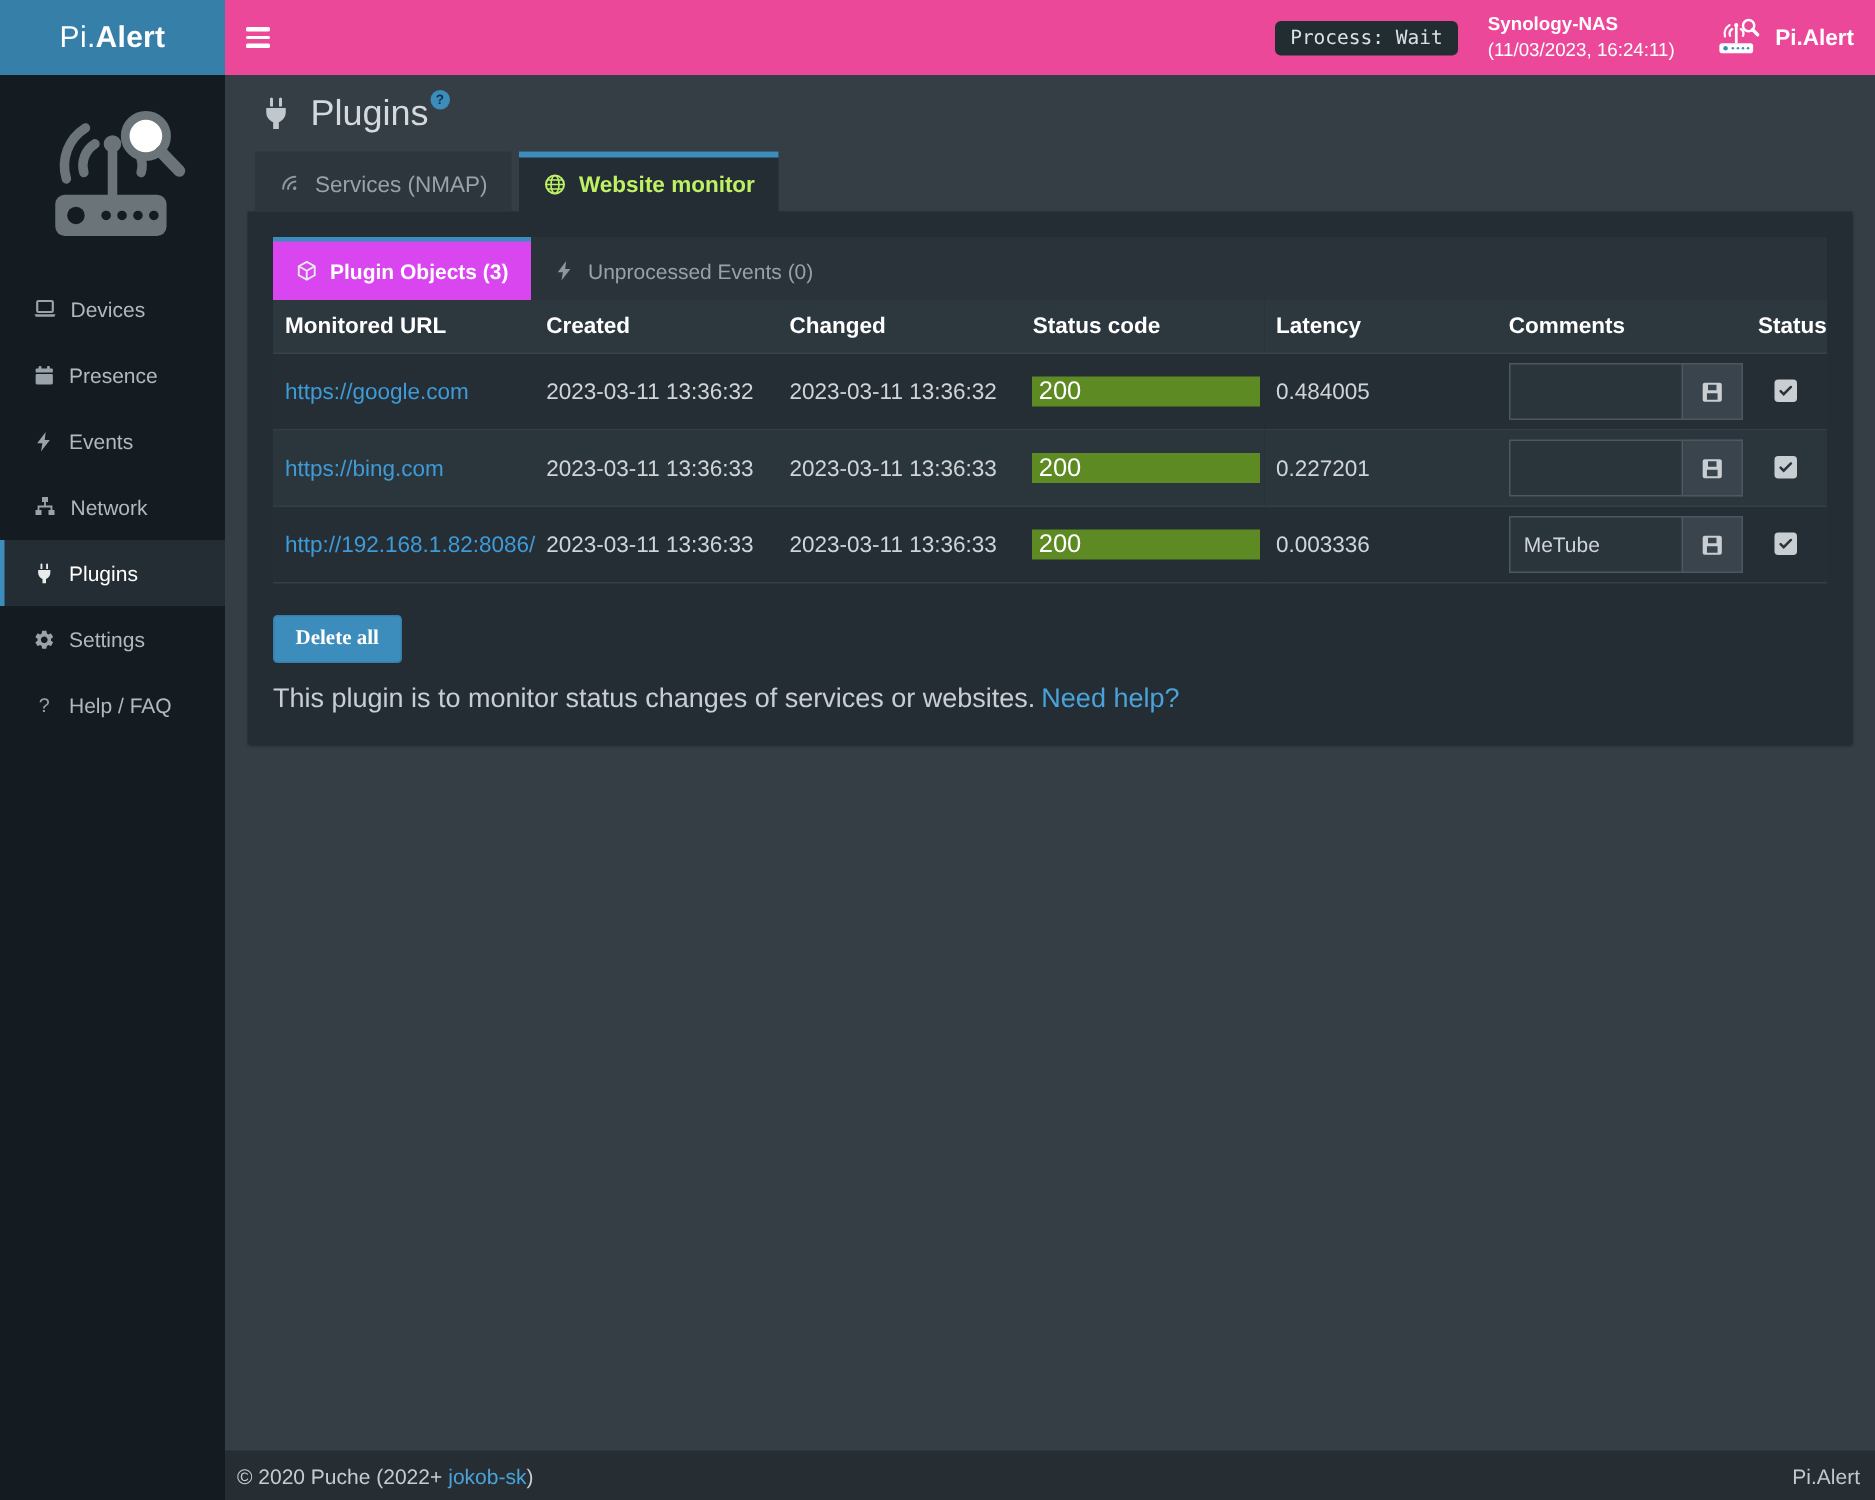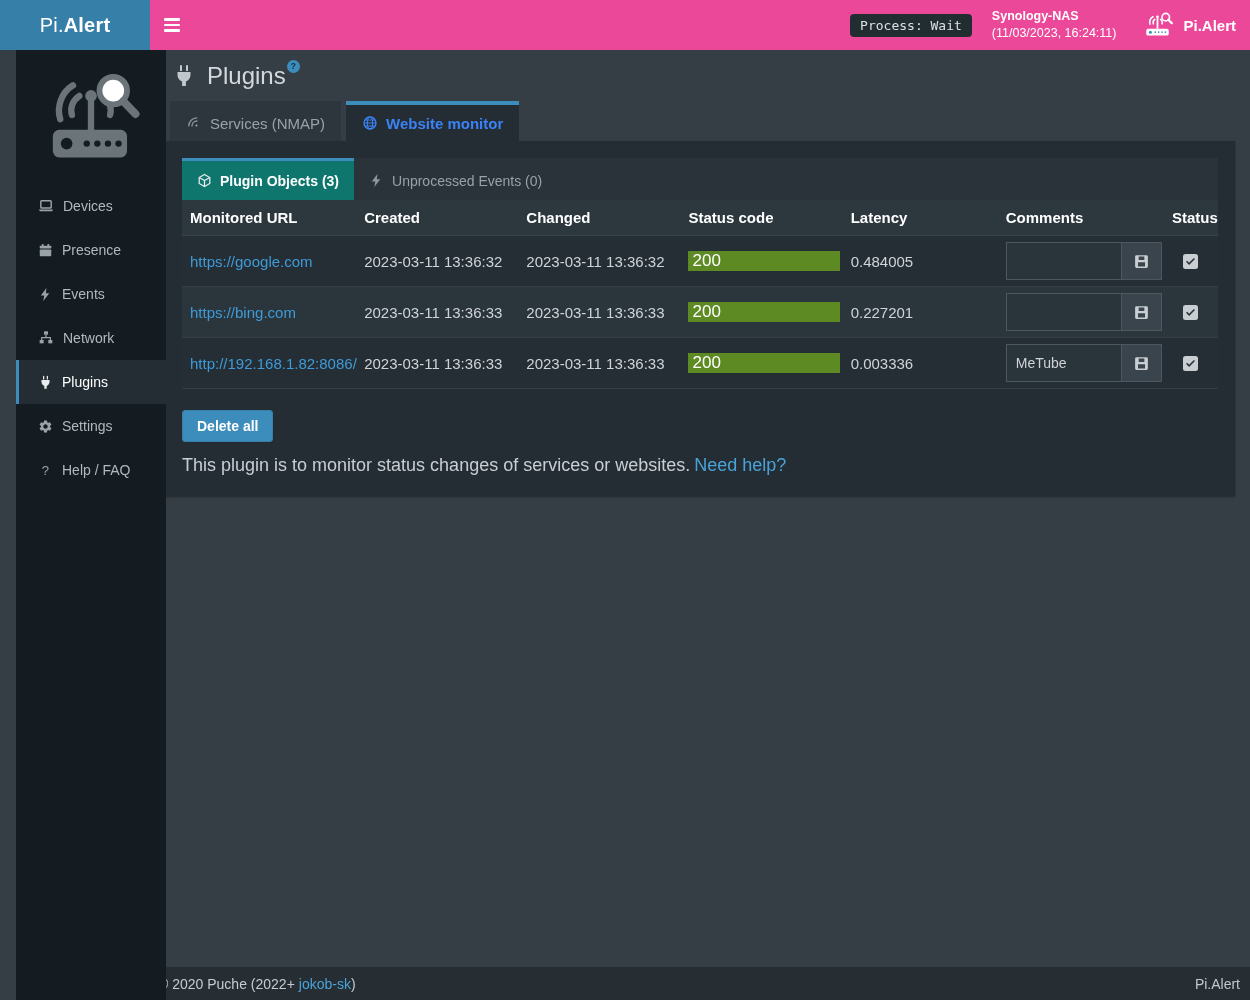--- a/index.html
+++ b/index.html
@@ -23,21 +23,21 @@
   .sidebar-toggle i { display:block; width:16px; height:2.4px; background:#fff; border-radius:1px; }
   .nav-right { margin-left:auto; display:flex; align-items:center; padding-right:14px; }
   .process-badge { font-family:"DejaVu Sans Mono", monospace; font-size:13px;
     background:#222d32; color:#dbe0e3; padding:4px 10px; border-radius:4px; white-space:pre; }
   .host-info { color:#fff; font-size:12.5px; line-height:17px; margin-left:20px; }
   .host-info .hn { font-weight:700; }
   .nav-brand { display:flex; align-items:center; gap:9px; color:#fff; margin-left:28px;
     font-size:15px; font-weight:600; cursor:pointer; }
 
   
-  .sidebar { position:absolute; top:50px; left:16px; bottom:0; width:150px; background:#151c21; z-index:10; }
+  .sidebar { position:absolute; top:50px; left:0; bottom:0; width:150px; background:#151c21; z-index:10; }
   .sidebar-logo { padding:12px 0 16px; display:flex; justify-content:center; }
   .menu-item { height:44px; display:flex; align-items:center; gap:9px; padding-left:19px;
     color:#b0b9bf; font-size:14px; border-left:3px solid transparent; cursor:pointer; }
   .menu-item .ic { color:#99a3a9; }
   .menu-item.active { background:#232d33; color:#fff; border-left-color:#3c8dbc; }
   .menu-item.active .ic { color:#e9eced; }
 
   
   .content { position:absolute; left:150px; top:50px; right:0; bottom:33px; }
   .page-header { display:flex; align-items:center; padding:12px 15px 11px 22px; color:#d4d9dd; }
@@ -45,30 +45,30 @@
   .page-title { font-size:24px; font-weight:400; }
   .title-badge { width:13px; height:13px; border-radius:50%; background:#3c8dbc; color:#10314a;
     font-size:9px; font-weight:700; display:flex; align-items:center; justify-content:center;
     transform:translateY(-10px); margin-left:1px; cursor:pointer; }
 
   .outer-tabs { display:flex; padding-left:20px; }
   .otab { height:40px; display:flex; align-items:center; gap:8px; padding:0 16px;
     font-size:15px; border-top:4px solid transparent; cursor:pointer; margin-right:5px; }
   .otab.inactive { background:#2d363c; color:#98a2a9; }
   .otab.inactive .ic { color:#8d979e; }
-  .otab.active { background:#242d33; color:#3b82f6; font-weight:600; border-top-color:#3c8dbc; }
+  .otab.active { background:#242d33; color:#bef264; font-weight:600; border-top-color:#3c8dbc; }
 
   .box { margin:0 15px; background:#242d33; padding:17px 17px 20px;
     box-shadow:0 1px 2px rgba(0,0,0,.35); }
 
   .inner-tabs { display:flex; background:#2a333a; height:42px; }
   .itab { display:flex; align-items:center; gap:8px; padding:0 15px; font-size:14px;
     color:#97a1a8; border-top:3px solid transparent; cursor:pointer; }
   .itab .ic { color:#8d979e; }
-  .itab.active { background:#0f766e; color:#fff; font-weight:600; border-top-color:#3c8dbc; }
+  .itab.active { background:#d946ef; color:#fff; font-weight:600; border-top-color:#3c8dbc; }
   .itab.active .ic { color:#e9eced; }
 
   table.obj { width:100%; border-collapse:collapse; font-size:15px; color:#cfd4d8; table-layout:fixed; }
   table.obj th { text-align:left; color:#fff; font-weight:700; padding:9px 8px;
     background:#2d373e; border-bottom:1px solid #39434b; }
   table.obj td { padding:6px 8px; height:42px; border-bottom:1px solid #343e45; }
   table.obj tr.odd td { background:#252e34; }
   table.obj tr.even td { background:#2b353c; }
   td.c-url a { color:#3f9bd8; text-decoration:none; cursor:pointer; }
   .status-bar { width:152px; height:20px; background:#5d8a23; color:#fff;
@@ -78,21 +78,21 @@
     color:#cfd4d8; font-size:14px; padding:0 9px; font-family:"Liberation Sans",sans-serif; outline:none; }
   .save-btn { width:40px; background:#3a444c; border:1px solid #4d575f; border-left:none;
     display:flex; align-items:center; justify-content:center; cursor:pointer; color:#c9ced2; }
   td.c-status { text-align:center; }
   th.c-status { text-align:center; }
   .checkbox { width:15px; height:15px; background:#c9ced2; border-radius:2.5px;
     display:inline-flex; align-items:center; justify-content:center; cursor:pointer; color:#2a333a; }
 
   .delete-btn { margin-top:21px; display:inline-block; background:#3c8dbc; color:#fff;
     border:1px solid #367fa9; border-radius:3px; padding:7px 14px; font-size:14px;
-    font-weight:600; cursor:pointer; font-family:Liberation Sans, sans-serif; }
+    font-weight:600; cursor:pointer; font-family:Liberation Serif, serif; }
   .plugin-desc { margin-top:13px; font-size:18px; color:#c8ced3; }
   .plugin-desc a { color:#4aa3d8; text-decoration:none; cursor:pointer; margin-left:4px; }
 
   
   .main-footer { position:absolute; left:150px; right:0; bottom:0; height:33px; background:#262d33;
     display:flex; align-items:center; padding:0 10px 0 8px; font-size:14px; color:#c6ccd1; }
   .main-footer a { color:#4aa3d8; text-decoration:none; cursor:pointer; margin-left:4px; }
   .footer-brand { margin-left:auto; color:#c2c8cd; }
 </style>
 </head>

